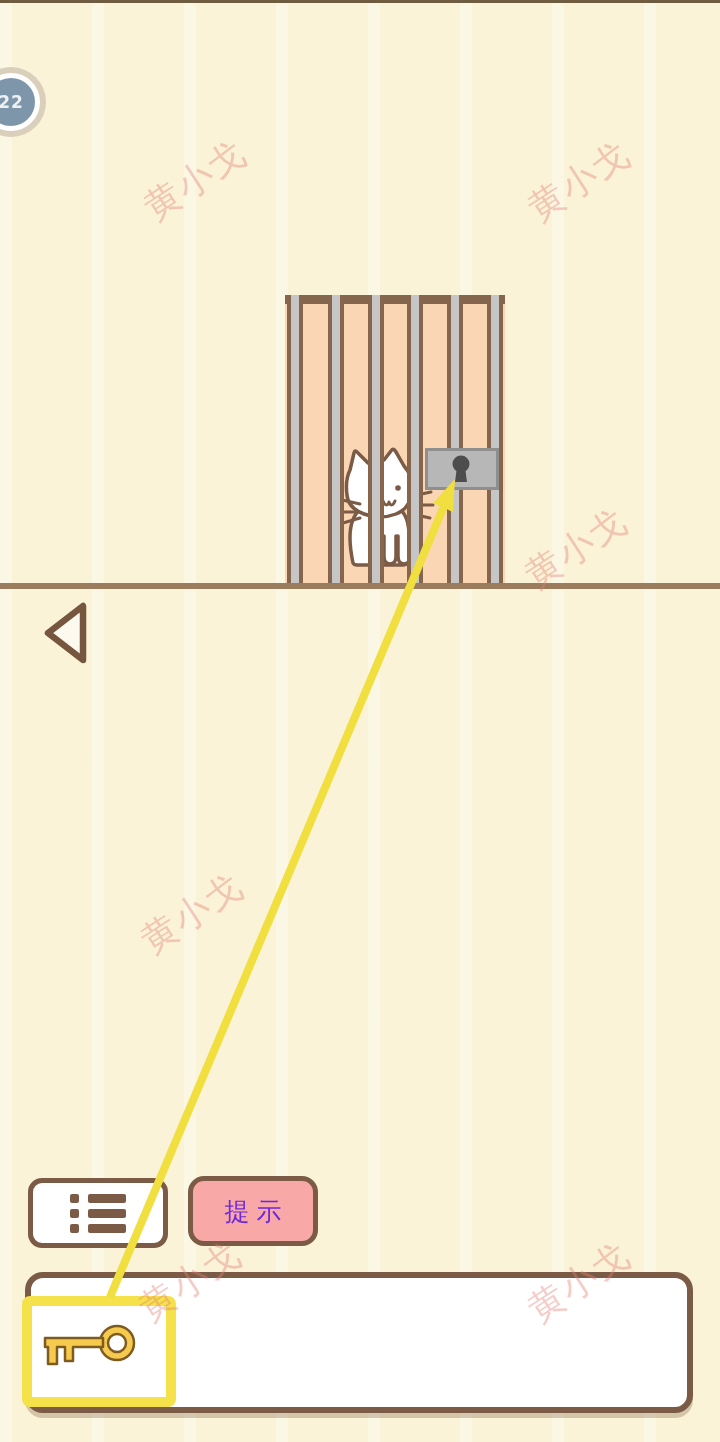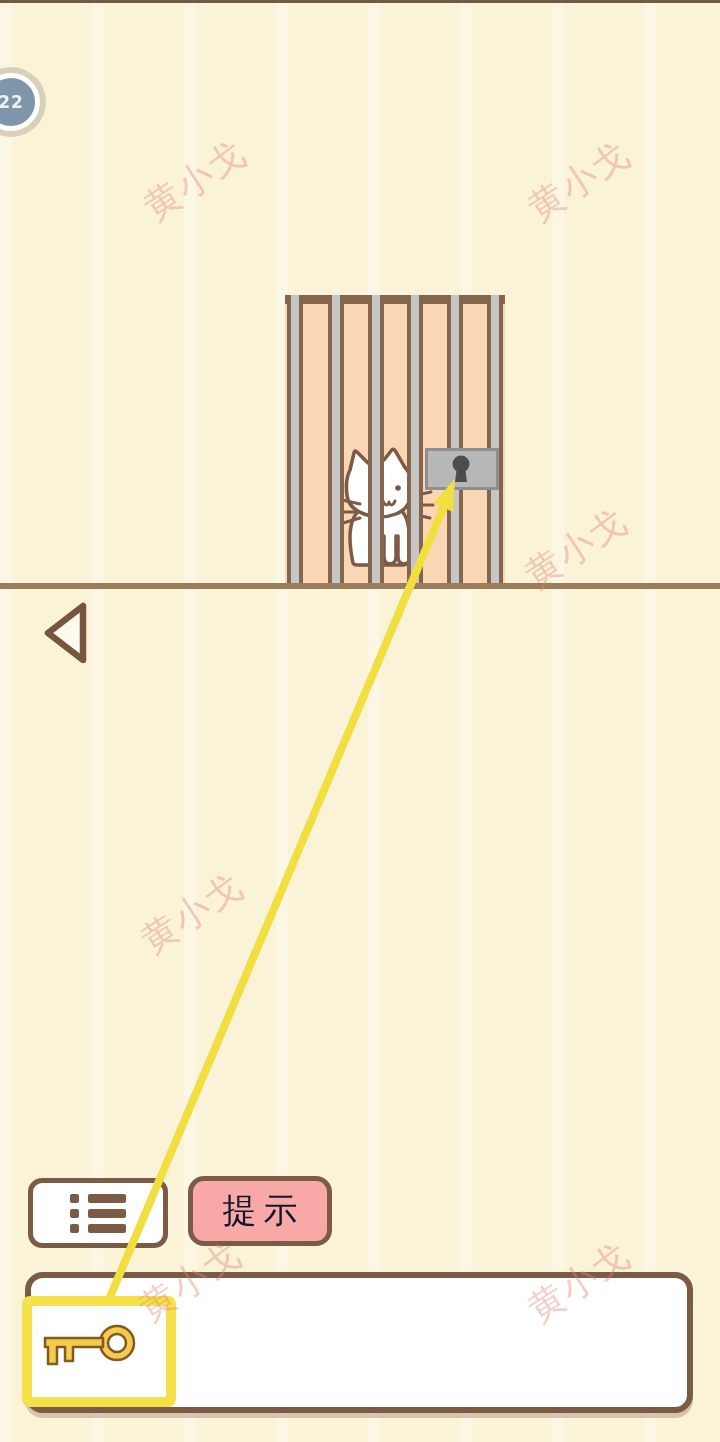--- a/index.html
+++ b/index.html
@@ -55,23 +55,23 @@
   
   button.menu-btn{
     position:absolute;left:28px;top:1178px;width:140px;height:70px;background:#FFFFFF;
     border:5px solid #7B5B45;border-radius:14px;box-sizing:border-box;cursor:pointer;z-index:10;
     display:flex;align-items:center;justify-content:center;
   }
   .list-ic .row{display:flex;align-items:center;gap:9px;margin:6px 0;}
   .list-ic .dot{width:9px;height:9px;background:#7B5B45;border-radius:2px;}
   .list-ic .ln{width:38px;height:9px;background:#7B5B45;border-radius:2px;}
   button.hint-btn{
-    position:absolute;left:188px;top:1176px;width:144px;height:70px;background:#F8A8A6;
+    position:absolute;left:188px;top:1176px;width:130px;height:70px;background:#F8A8A6;
     border:5px solid #7B5B45;border-radius:16px;box-sizing:border-box;cursor:pointer;z-index:10;
-    color:#0f172a;font-size:34px;letter-spacing:7px;text-indent:7px;
+    color:#6d28d9;font-size:25px;letter-spacing:7px;text-indent:7px;
     font-family:"DejaVu Sans","Liberation Sans",sans-serif;
     display:flex;align-items:center;justify-content:center;
   }
 
   
   .inv{
     position:absolute;left:25px;top:1272px;width:668px;height:141px;background:#FFFFFF;
     border:6px solid #7B5B45;border-radius:18px;box-sizing:border-box;z-index:8;
     box-shadow:0 5px 0 rgba(140,110,80,0.35);
   }

